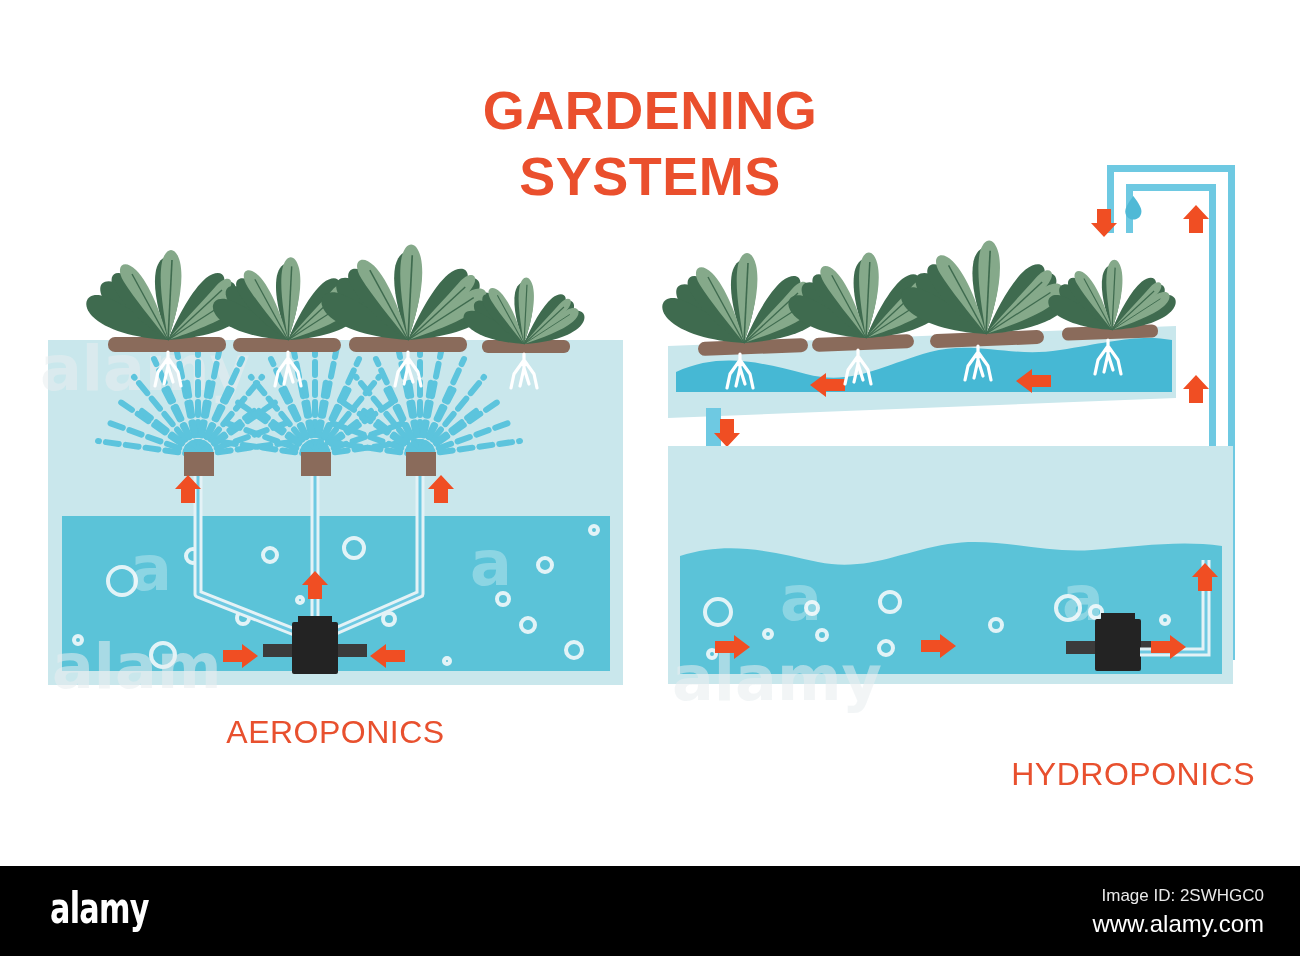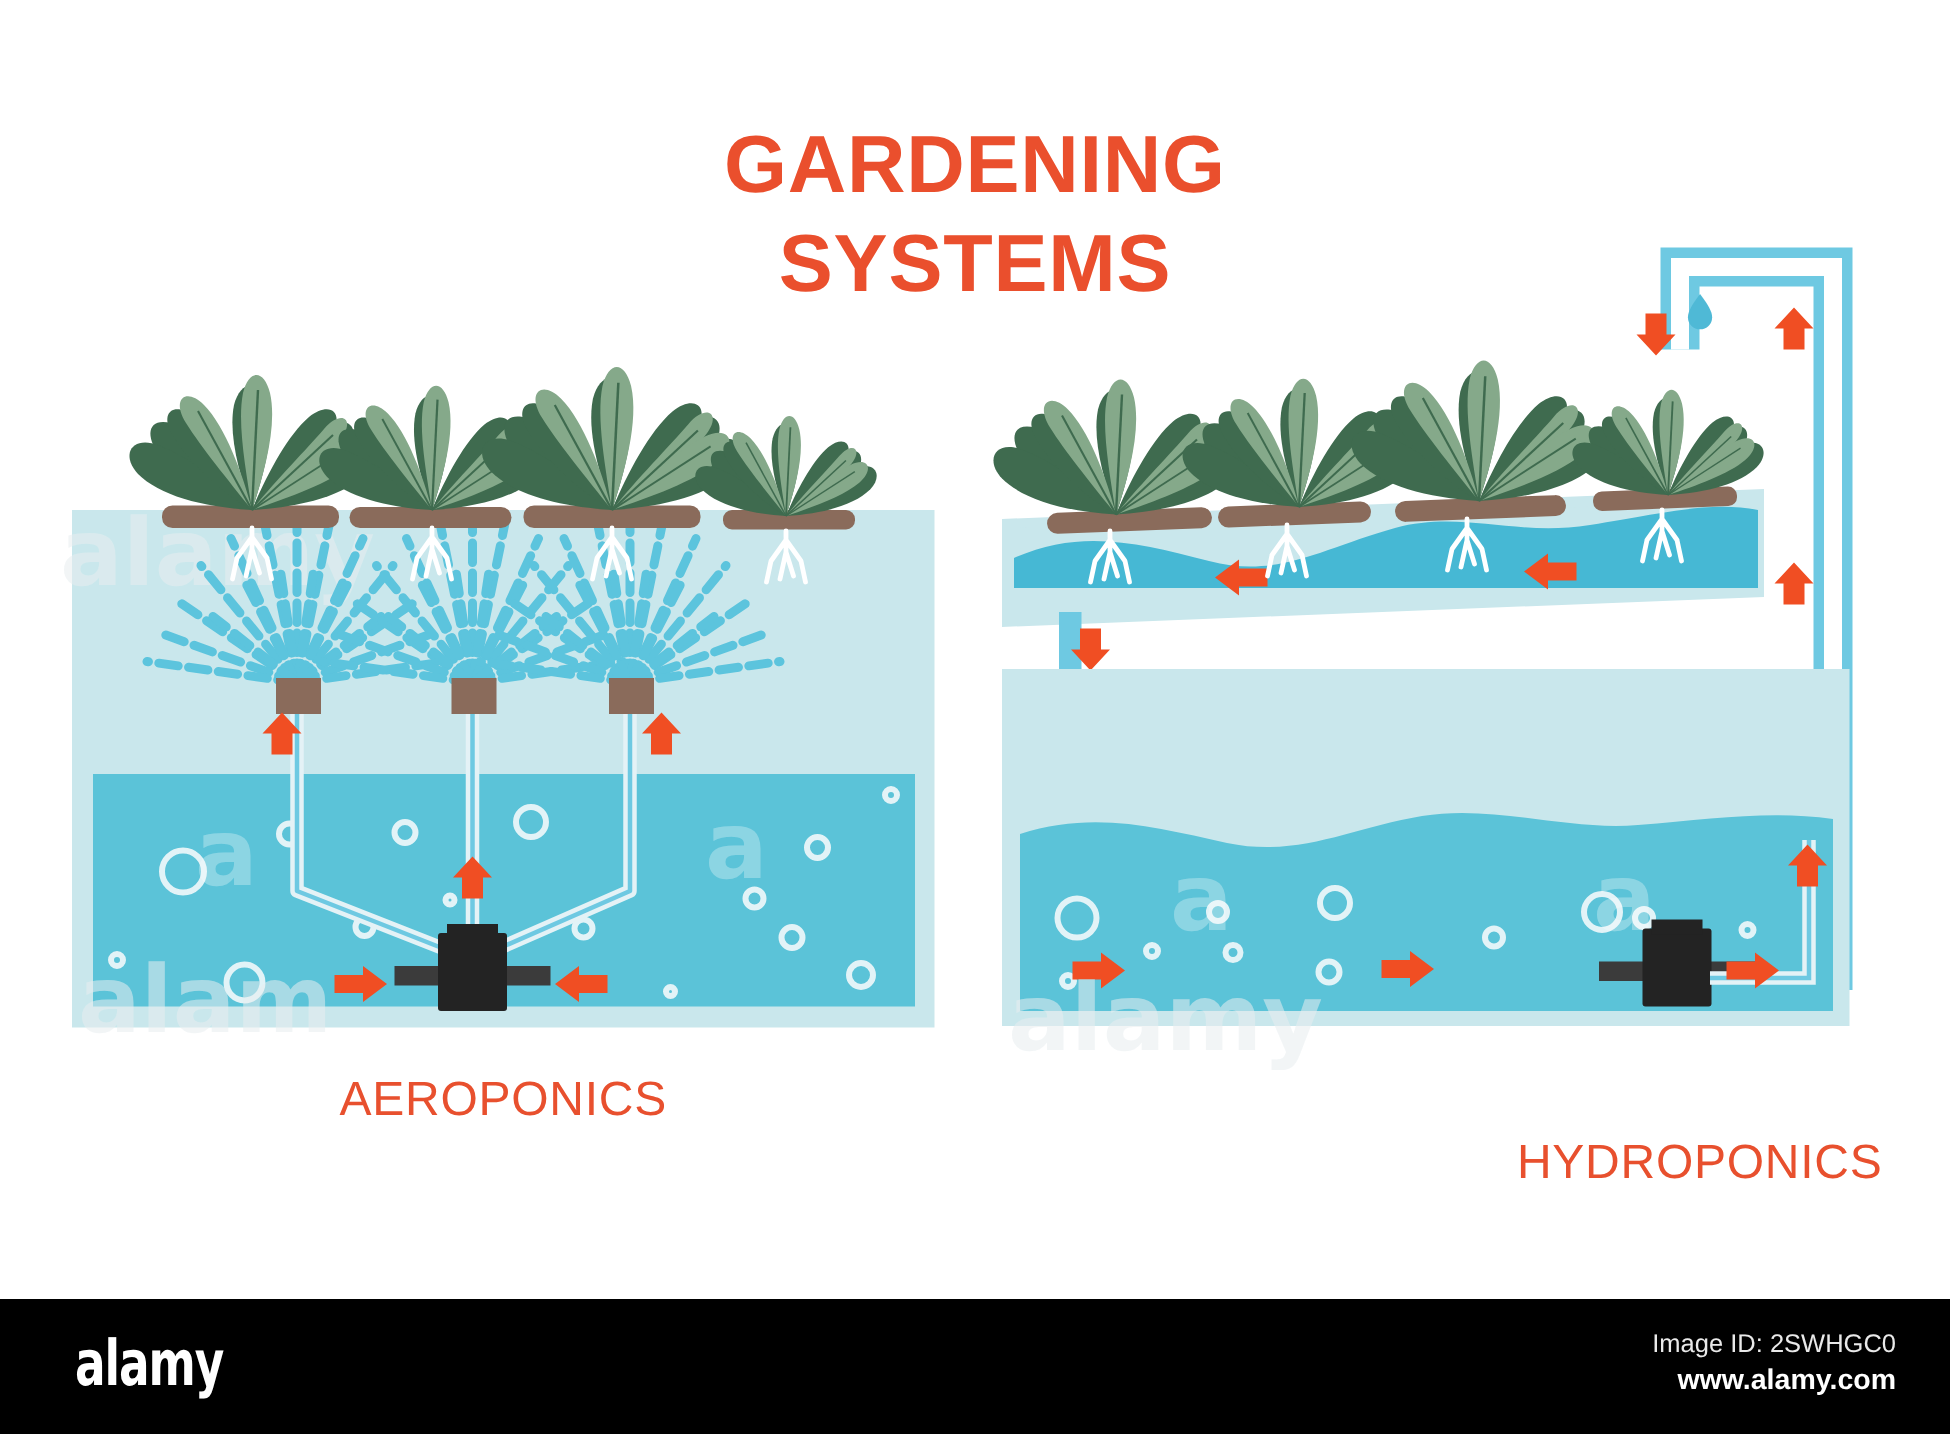--- a/index.html
+++ b/index.html
@@ -14,21 +14,21 @@
 
   .caption{position:absolute;font-size:32px;letter-spacing:0.5px;white-space:nowrap;}
   #cap-aero{left:48px;top:714px;width:575px;text-align:center;}
   #cap-hydro{left:690px;top:714px;width:565px;text-align:right;margin-top:42px;}
 
   .footer-bar{position:absolute;left:0;top:866px;width:1300px;height:90px;background:#000;}
   .alamy-logo{position:absolute;left:50px;top:884px;font-size:42px;font-weight:bold;
               color:#fff;font-family:"DejaVu Sans",sans-serif;letter-spacing:-1px;
               transform:scaleX(.72);transform-origin:left top;}
   .img-id{position:absolute;right:36px;top:886px;font-size:17px;color:#e9e9e9;}
-  .alamy-url{position:absolute;right:36px;top:910px;font-size:19px;color:#fff;font-weight:bold;}
+  .alamy-url{position:absolute;right:36px;top:910px;font-size:24px;color:#fff;font-weight:normal;}
 
   .wm{fill:#ffffff;opacity:.30;font-size:62px;font-weight:bold;
       font-family:"DejaVu Sans",sans-serif;}
   .wm-dark{fill:#e8eef0;opacity:.55;font-size:62px;font-weight:bold;
       font-family:"DejaVu Sans",sans-serif;}
 </style>
 </head>
 <body>
 
 <div id="stage">

